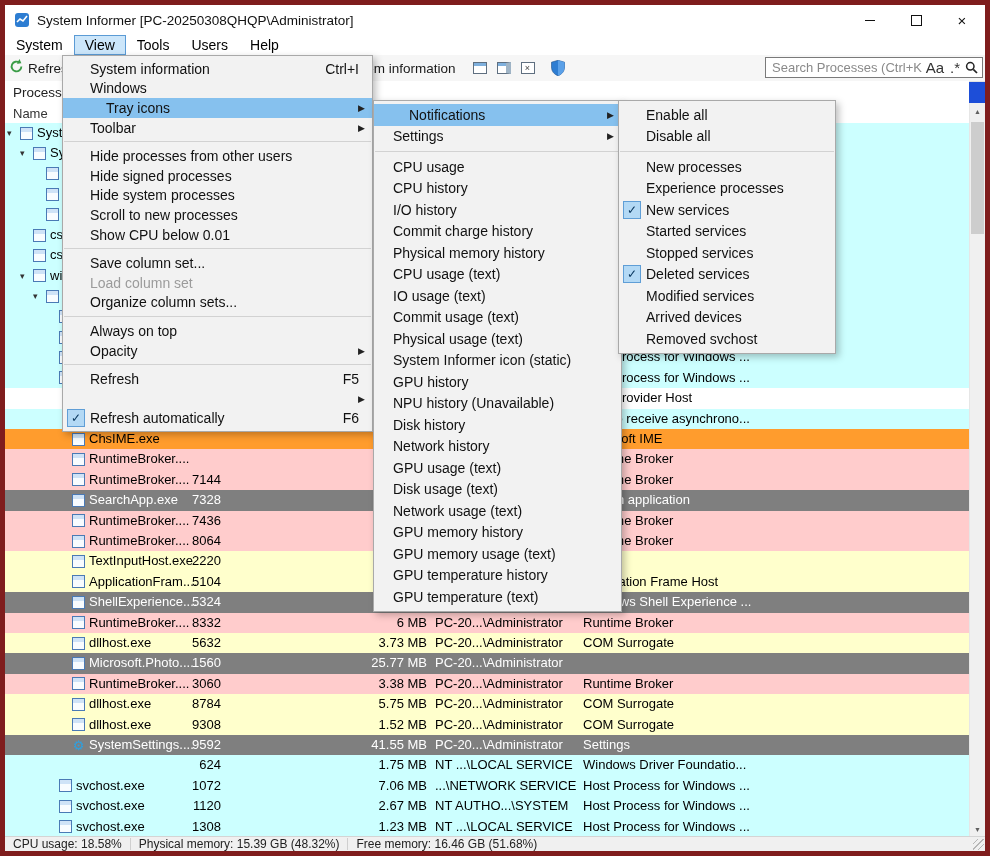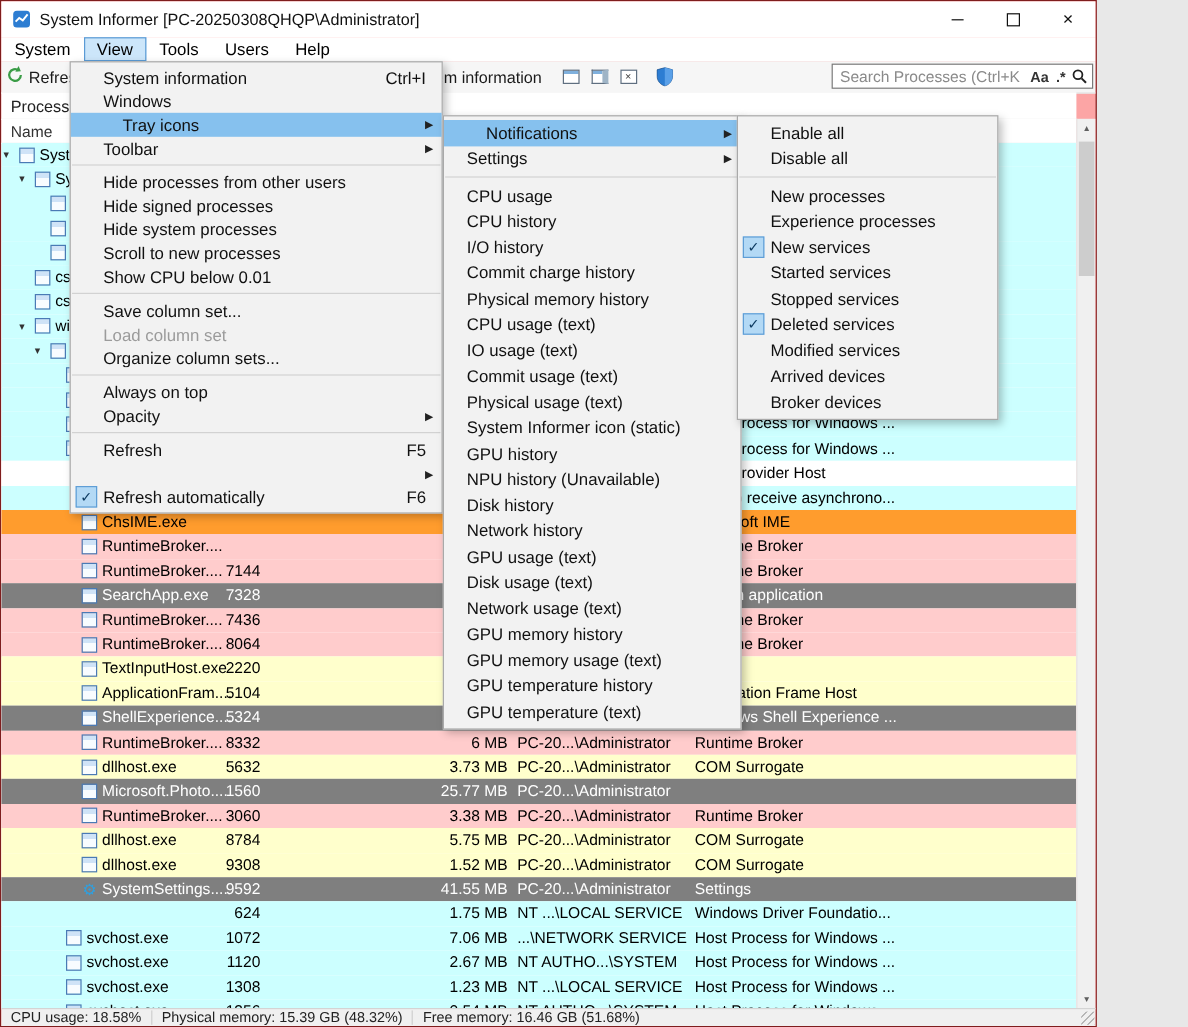--- a/index.html
+++ b/index.html
@@ -1,16 +1,16 @@
 <!DOCTYPE html>
 <html><head>
 <meta charset="utf-8">
 <style>
   html,body{margin:0;padding:0;background:#e8e8e8;font-family:"Liberation Sans",sans-serif;}
-  .window{position:relative;width:914px;height:856px;background:#fca5a5;border:1px solid #7f1d1d;box-sizing:border-box;overflow:hidden;color:#000;}
+  .window{position:relative;width:990px;height:856px;background:#1d4ed8;border:5px solid #7f1d1d;box-sizing:border-box;overflow:hidden;color:#000;}
   
   .titlebar{position:absolute;left:0;top:0;right:0;height:30px;background:#fff;display:flex;align-items:center;}
   .app-icon{width:16px;height:16px;margin:0 7px 0 9px;flex:0 0 16px;}
   .title{font-size:13.5px;color:#111;white-space:nowrap;}
   .caption-btns{position:absolute;right:0;top:0;height:30px;display:flex;}
   .cb{width:46px;height:30px;display:flex;align-items:center;justify-content:center;}
   .min-glyph{width:10px;height:1px;background:#111;display:block;}
   .max-glyph{width:9px;height:9px;border:1px solid #111;display:block;}
   .close-glyph{font-size:15px;line-height:15px;color:#111;}
   
@@ -21,21 +21,21 @@
   .toolbar{position:absolute;left:0;top:50px;right:0;height:26px;background:#f6f6f6;border-bottom:1px solid #e2e2e2;}
   .tb-btn{position:absolute;top:2px;height:22px;display:flex;align-items:center;font-size:13.5px;color:#1a1a1a;white-space:nowrap;}
   .tb-btn .tbl{margin-left:4px;}
   .tb-icon{position:absolute;top:5px;width:17px;height:15px;display:flex;align-items:center;justify-content:center;}
   .pane-box{width:14px;height:12px;border:1px solid #5f6f80;background:linear-gradient(#7fb0dd 0 3px,#ffffff 3px);box-sizing:border-box;}
   .pane-box.half{background:linear-gradient(#7fb0dd 0 3px,#fff 3px 100%),#fff;border-right:5px solid #9fb4c6;}
   .pane-x{width:14px;height:12px;border:1px solid #5f6f80;background:#fff;font-size:9px;line-height:10px;text-align:center;color:#444;box-sizing:border-box;}
   .searchbox{position:absolute;right:2px;top:2px;width:218px;height:21px;background:#fff;border:1px solid #7a7a7a;display:flex;align-items:center;box-sizing:border-box;}
   .searchbox input{flex:1 1 auto;border:0;outline:0;font-size:13px;padding:0 0 0 6px;min-width:0;font-family:"Liberation Sans",sans-serif;color:#444;background:transparent;}
   .searchbox input::placeholder{color:#8a8a8a;opacity:1;}
-  .s-opt{flex:0 0 auto;font-size:12px;color:#333;margin:12px 3px;white-space:nowrap;font-weight:bold;}
+  .s-opt{flex:0 0 auto;font-size:15px;color:#333;margin:12px 3px;white-space:nowrap;}
   .mag{flex:0 0 auto;margin:0 4px 0 2px;display:flex;}
   
   .tabbar{position:absolute;left:0;top:76px;right:16px;height:22px;background:#fff;border-bottom:1px solid #e4e4e4;display:flex;align-items:center;font-size:13.5px;}
   .tab{padding:0 8px;color:#222;}
   .colheader{position:absolute;left:0;top:98px;right:16px;height:20px;background:#fff;border-bottom:1px solid #ececec;font-size:13px;color:#333;display:flex;align-items:center;}
   .col-name{padding-left:8px;}
   
   .table{position:absolute;left:0;top:118px;right:16px;bottom:14px;overflow:hidden;background:#fff;}
   .prow{position:absolute;left:0;right:0;height:20.4px;line-height:20.4px;font-size:13px;white-space:nowrap;}
   .bg-cyan{background:#ccffff;}
@@ -792,21 +792,21 @@
       <div class="menu-item">
         <div class="gut"></div>
         <div class="lbl">Modified services</div>
       </div>
       <div class="menu-item">
         <div class="gut"></div>
         <div class="lbl">Arrived devices</div>
       </div>
       <div class="menu-item">
         <div class="gut"></div>
-        <div class="lbl">Broker devices</div>
+        <div class="lbl">Removed svchost</div>
       </div>
     </div>
 
   <div class="statusbar">
     <span class="st">CPU usage: 18.58%</span>
     <span class="ssep"></span>
     <span class="st">Physical memory: 15.39 GB (48.32%)</span>
     <span class="ssep"></span>
     <span class="st">Free memory: 16.46 GB (51.68%)</span>
     <span class="grip"></span>

